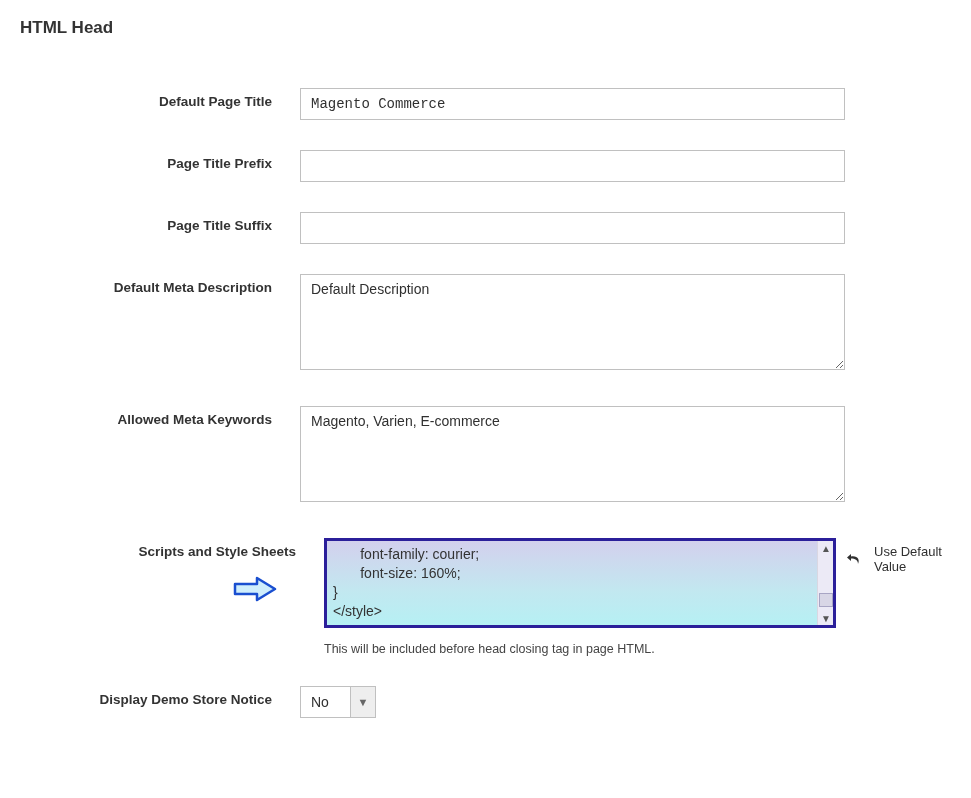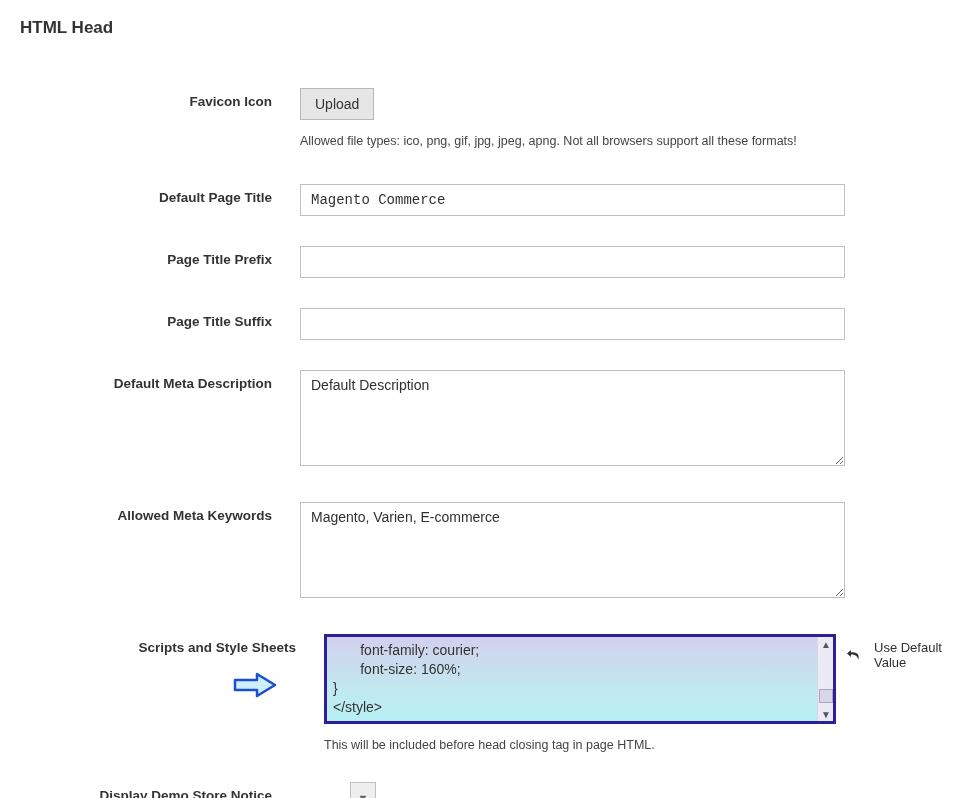--- a/index.html
+++ b/index.html
@@ -142,53 +142,44 @@
     top: 38px;
   }
   .scripts-row { position: relative; }
   .select-wrap {
     display: flex;
   }
   .select-val {
     height: 32px;
     line-height: 30px;
     border: 1px solid #c0c0c0;
-    padding: 12px 10px;
+    padding: 0 10px;
     font-size: 14px;
     color: #303030;
     min-width: 50px;
     border-right: none;
     cursor: pointer;
-    margin-top: 20px;
   }
   .select-btn {
     width: 26px; height: 32px;
     border: 1px solid #c0c0c0;
     background: #eeeeee;
     display:flex; align-items:center; justify-content:center;
     color:#666; font-size: 11px;
     cursor: pointer;
   }
   .undo-ico svg { display:block; }
 </style>
 </head>
 <body>
 
 <div class="section-title">HTML Head</div>
 
 <div class="form-area">
 
-  <div class="row">
-    <div class="label-col">Favicon Icon</div>
-    <div class="field-col">
-      <button class="upload-btn">Upload</button>
-      <div class="hint">Allowed file types: ico, png, gif, jpg, jpeg, apng. Not all browsers support all these formats!</div>
-    </div>
-    <div class="extra-col"></div>
-  </div>
 
   <div class="row tight">
     <div class="label-col">Default Page Title</div>
     <div class="field-col">
       <input type="text" class="txt" value="Magento Commerce" style="">
     </div>
     <div class="extra-col"></div>
   </div>
 
   <div class="row tight">

